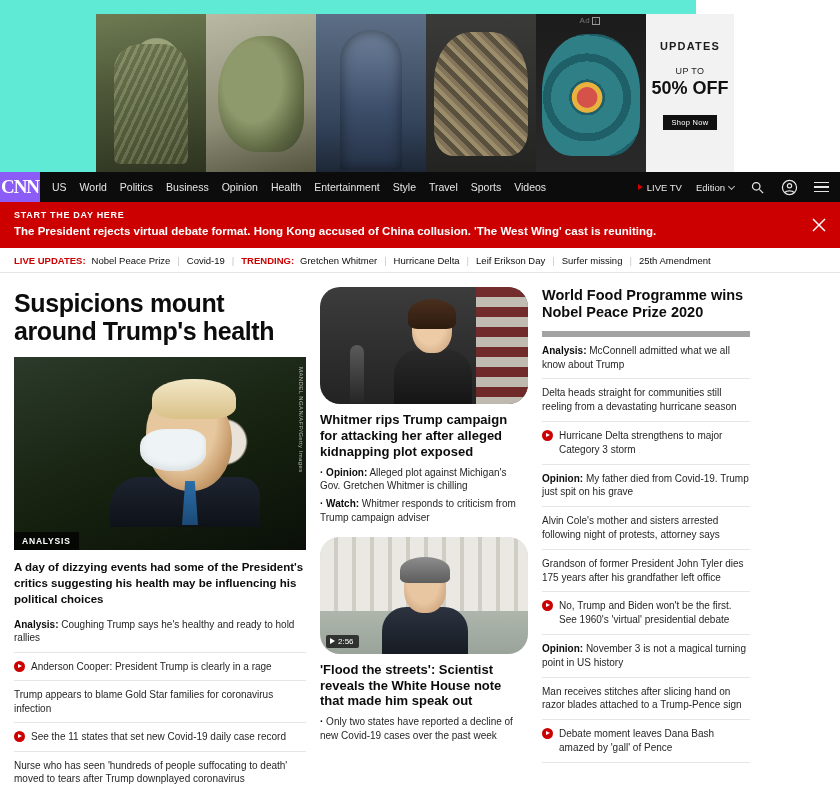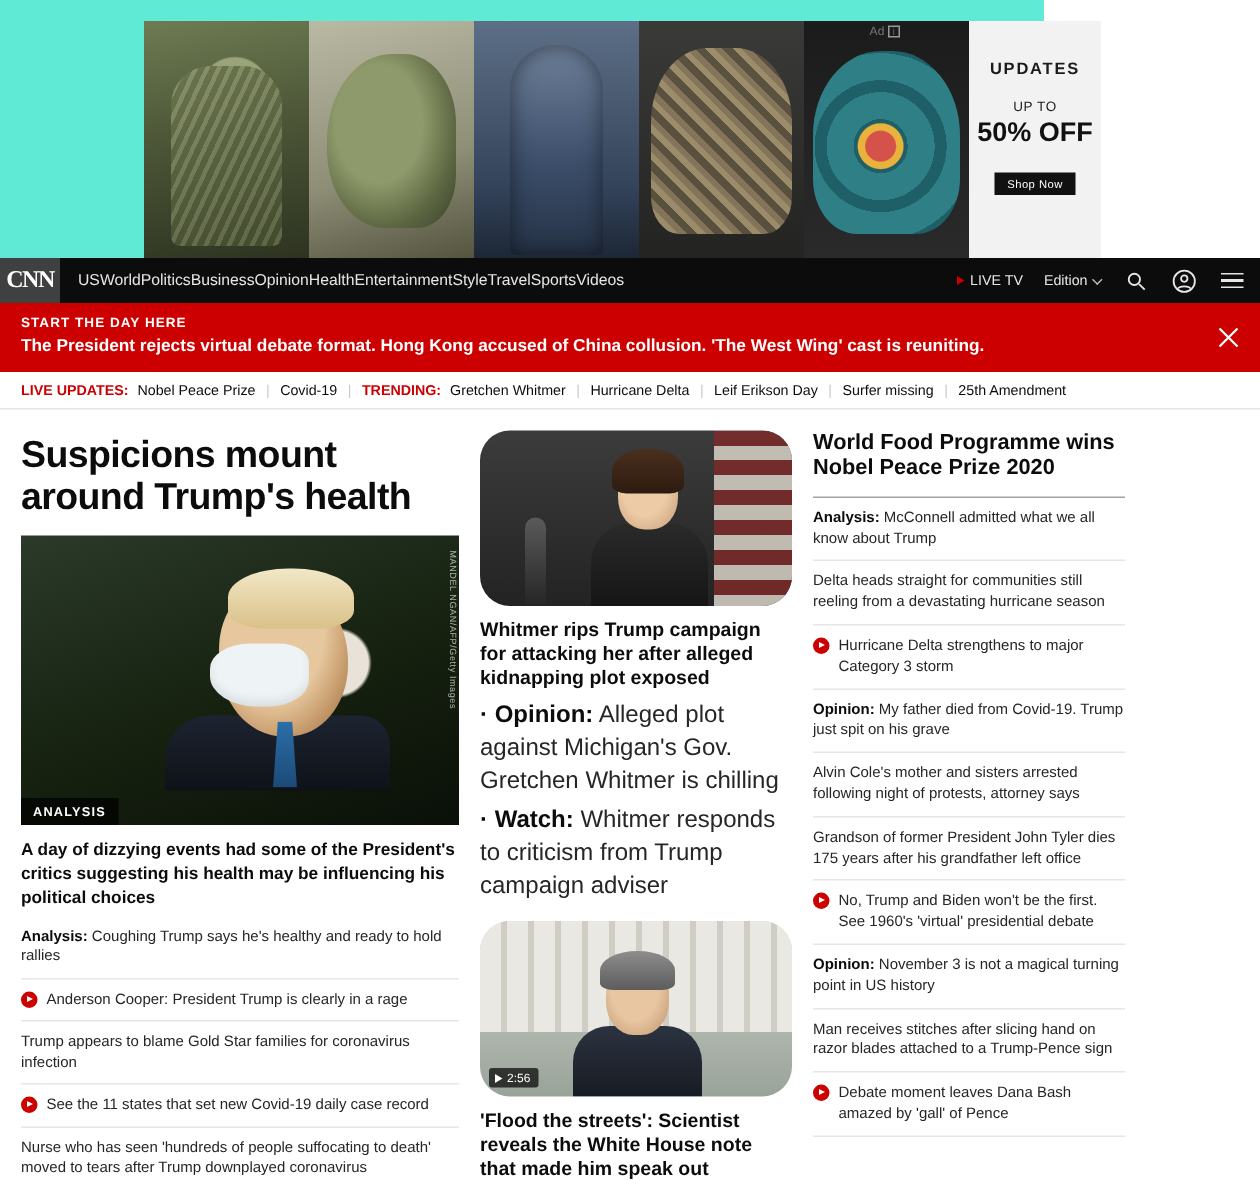--- a/index.html
+++ b/index.html
@@ -107,29 +107,29 @@
   .nav {
     height: 30px;
     background: #0c0c0c;
     display: flex;
     align-items: center;
     padding: 0 10px 0 0;
     position: relative;
   }
   .cnn-logo {
     width: 40px; height: 30px;
-    background: #404040;
+    background: #8b5cf6;
     color: #fff;
     display: flex; align-items: center; justify-content: center;
-    font-weight: bold; font-size: 16px;
+    font-weight: bold; font-size: 19px;
     font-family: "Liberation Serif", serif;
     letter-spacing: -1px;
     flex: 0 0 40px;
   }
-  .nav-links { display: flex; align-items: flex-end; margin-left: 12px; }
+  .nav-links { display: flex; align-items: flex-end; gap: 13px; margin-left: 12px; }
   .nav-links a {
     color: #e6e6e6; font-size: 10.5px; text-decoration: none; white-space: nowrap;
   }
   .nav-right {
     margin-left: auto; display: flex; align-items: center; gap: 14px;
   }
   .live-tv { color: #e6e6e6; font-size: 9.5px; display: flex; align-items: center; gap: 4px; }
   .live-dot {
     width: 0; height: 0;
     border-left: 5px solid #cc0000;
@@ -316,29 +316,29 @@
   .dur .pl {
     width: 0; height: 0;
     border-left: 5px solid #fff;
     border-top: 3px solid transparent;
     border-bottom: 3px solid transparent;
   }
   .card-title {
     font-size: 13px; font-weight: bold; line-height: 1.22;
     margin: 8px 0 6px 0;
   }
-  .bullets { font-size: 16px; line-height: 1.38; color: #262626; }
+  .bullets { font-size: 10px; line-height: 1.38; color: #262626; }
   .bullets div { margin-bottom: 4px; }
   .bullets b { color: #0c0c0c; }
 
   
   .right-head {
     font-size: 14.5px; font-weight: bold; line-height: 1.2;
     padding-bottom: 9px;
-    border-bottom: 1px solid #a3a3a3;
+    border-bottom: 6px solid #a3a3a3;
   }
   .r-item {
     font-size: 10px; line-height: 1.38;
     color: #262626;
     padding: 7px 0;
     border-bottom: 1px solid #e6e6e6;
     display: flex; gap: 6px;
   }
   .r-item b { color: #0c0c0c; }
   .r-item .red { color: #cc0000; font-weight: bold; }

